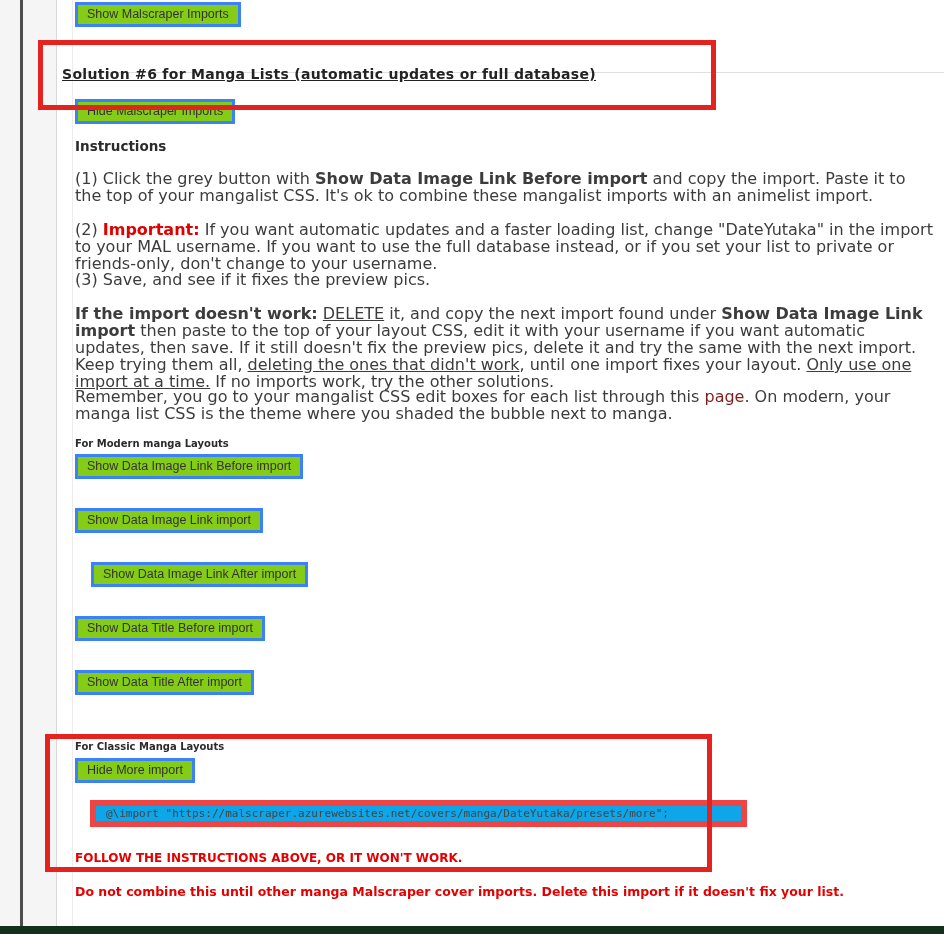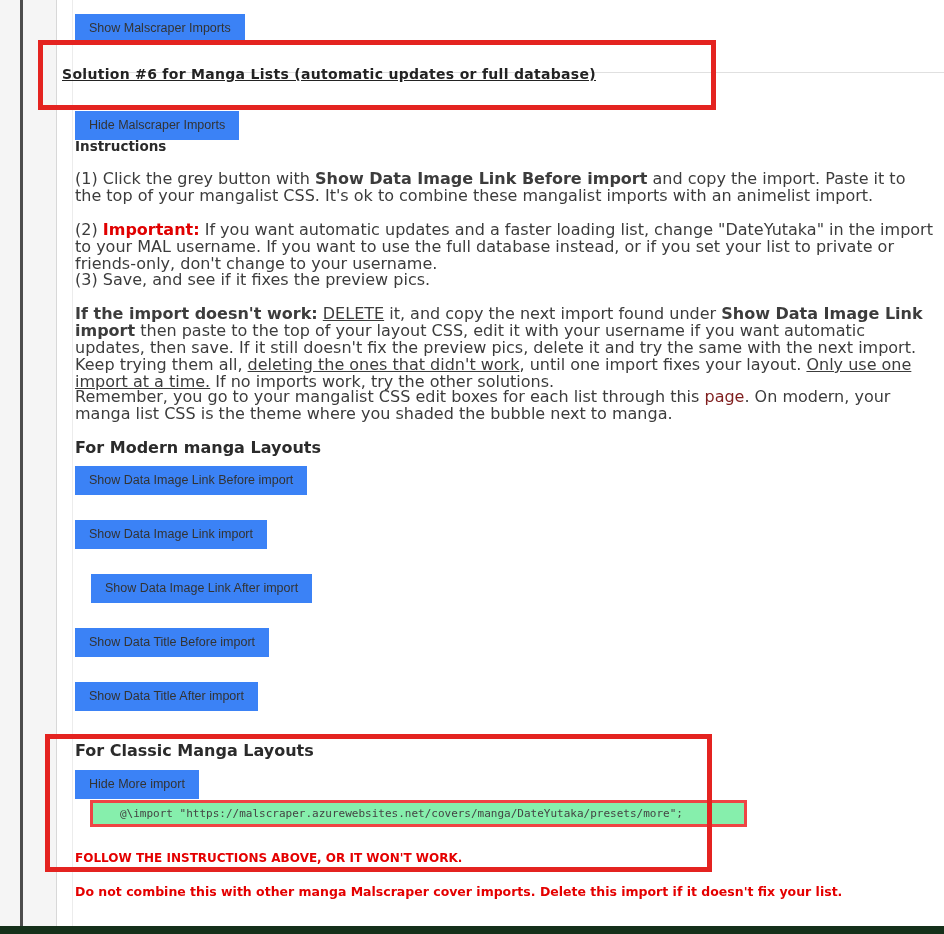--- a/index.html
+++ b/index.html
@@ -34,29 +34,28 @@
     background: #e0e0e0;
   }
   .footer-bar {
     position: absolute; left: 0; top: 926px;
     width: 944px; height: 8px;
     background: #15301a;
   }
   .btn {
     position: absolute;
     display: inline-block;
-    background: #3b82f6;
-    border: 5px solid #3b82f6;
+    background: #84cc16;
+    border: 3px solid #3b82f6;
     padding: 2px 9px 3px 9px;
     font-family: "Liberation Sans", sans-serif;
     font-size: 12.5px;
     color: #333;
     white-space: nowrap;
     cursor: pointer;
-    margin-top: 12px;
   }
   .page-heading {
     position: absolute; left: 62px; top: 66px;
     font-size: 14px; font-weight: bold;
     letter-spacing: 0.3px;
     text-decoration: underline;
     color: #232323;
     white-space: nowrap;
     z-index: 2;
   }
@@ -66,46 +65,46 @@
     color: #2b2b2b;
   }
   .para {
     position: absolute; left: 75px;
     width: 858px;
     font-size: 16px; line-height: 17px;
     color: #3c3c3c;
   }
   .minihead {
     position: absolute; left: 75px;
-    font-size: 16px; font-weight: bold;
+    font-size: 10px; font-weight: bold;
     color: #2b2b2b;
     white-space: nowrap;
   }
   .run-bold { font-weight: bold; }
   .run-red-bold { font-weight: bold; color: #e00000; }
   .run-underline { text-decoration: underline; }
   .run-link { color: #7f1d1d; cursor: pointer; }
   .annotation-box {
     position: absolute;
     border: 5px solid #e42320;
     background: transparent;
     z-index: 10;
     pointer-events: none;
   }
   .box-top { left: 38px; top: 40px; width: 678px; height: 70px; }
   .box-bottom { left: 45px; top: 734px; width: 667px; height: 138px; }
   .import-input {
     position: absolute; left: 90px; top: 800px;
     width: 657px; height: 27px;
-    border: 3px solid #ef4444;
-    background: #86efac;
+    border: 6px solid #ef4444;
+    background: #0ea5e9;
     font-family: "DejaVu Sans Mono", "Liberation Mono", monospace;
     font-size: 11px;
     color: #444;
-    padding: 0 0 0 27px;
+    padding: 0 0 0 10px;
   }
   .warning {
     position: absolute; left: 75px;
     font-weight: bold;
     color: #e40000;
     white-space: nowrap;
   }
   .warning-inline { top: 851px; font-size: 12px; z-index: 11; text-align: center; }
   .warning-below { top: 884px; font-size: 12.5px; }
 </style>
@@ -145,13 +144,13 @@
 <div class="annotation-box box-bottom"></div>
 
 <div class="minihead" style="top:741px; z-index:11;">For Classic Manga Layouts</div>
 
 <button class="btn" style="left:75px; top:758px; z-index:11;">Hide More import</button>
 
 <input class="import-input" readonly="" value="@\import &quot;https://malscraper.azurewebsites.net/covers/manga/DateYutaka/presets/more&quot;;" style="">
 
 <div class="warning warning-inline">FOLLOW THE INSTRUCTIONS ABOVE, OR IT WON'T WORK.</div>
 
-<div class="warning warning-below">Do not combine this with other manga Malscraper cover imports. Delete this import if it doesn't fix your list.</div>
+<div class="warning warning-below">Do not combine this until other manga Malscraper cover imports. Delete this import if it doesn't fix your list.</div>
 
 </body></html>

